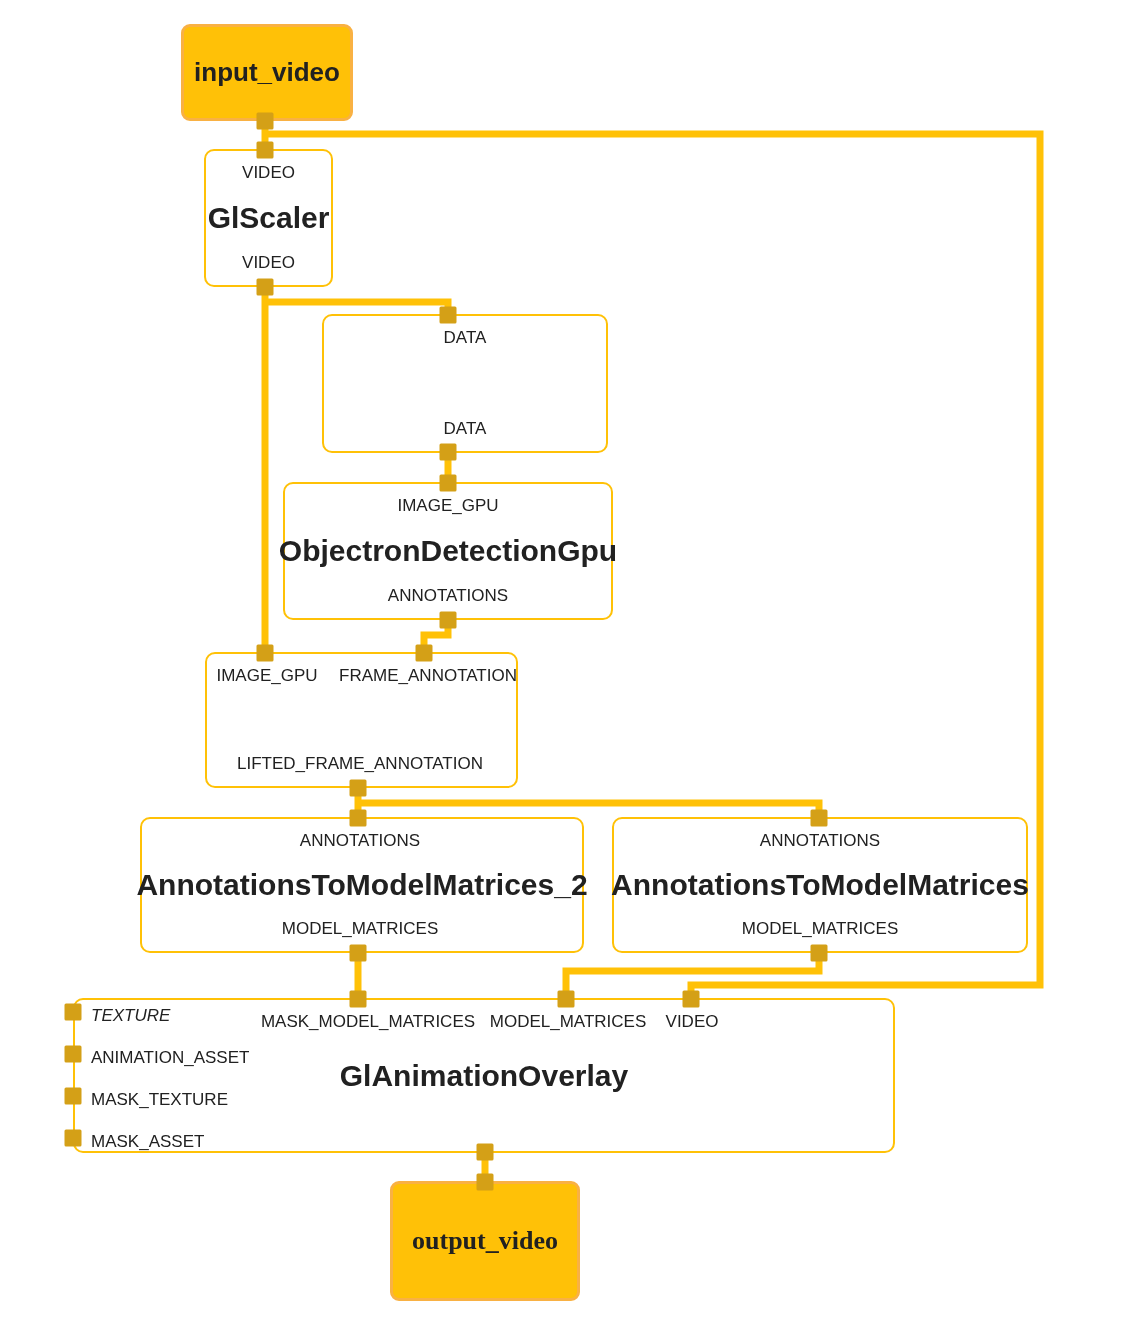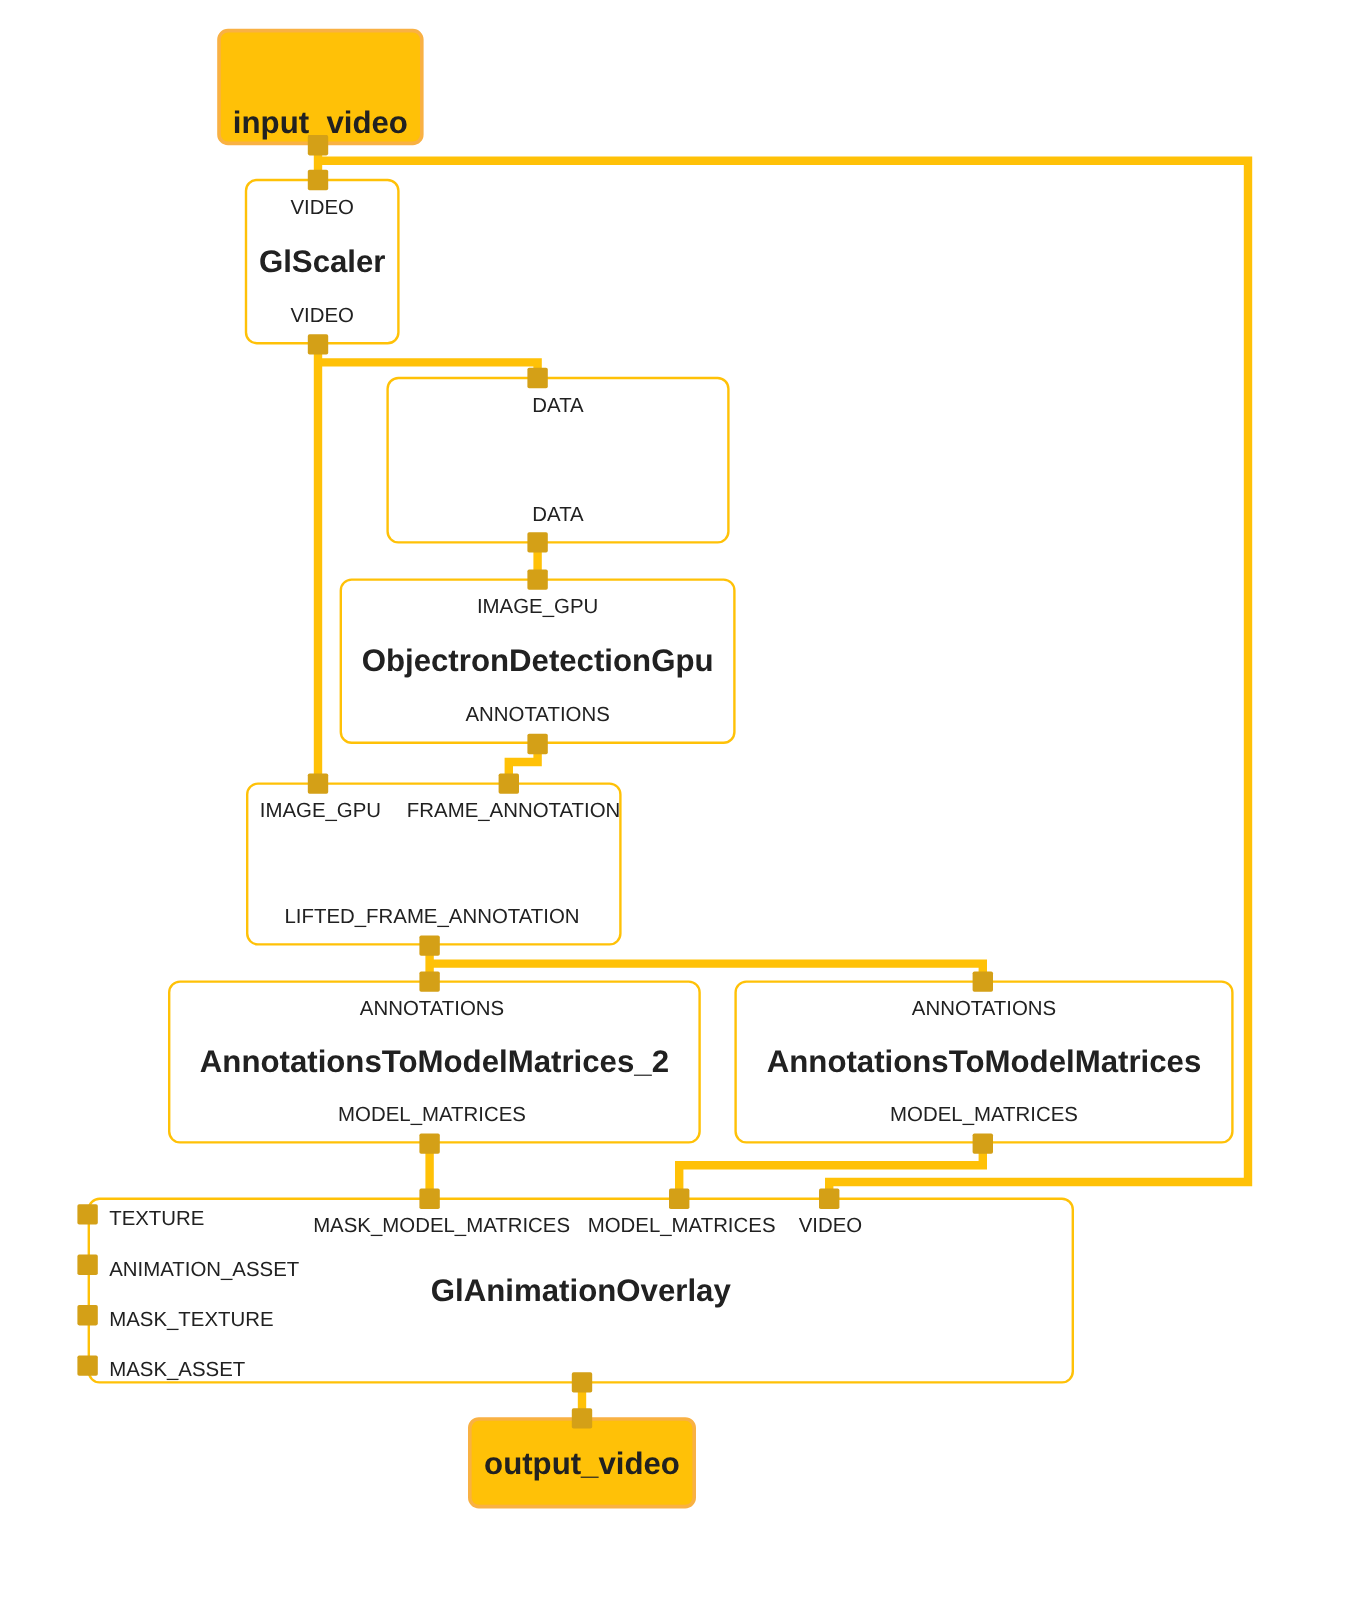--- a/index.html
+++ b/index.html
@@ -8,37 +8,37 @@
   }
   html,body{margin:0;padding:0;}
   body{background:var(--background);font-family:"Liberation Sans",sans-serif;}
   #canvas{position:relative;width:1128px;height:1344px;background:var(--background);overflow:hidden;}
   .node{position:absolute;background:var(--node-fill);border:2.5px solid var(--node-border);
         border-radius:10px;box-sizing:border-box;z-index:1;}
   .io-node{position:absolute;background:var(--io-fill);border:3px solid var(--io-border);
         border-radius:9px;box-sizing:border-box;z-index:1;display:flex;align-items:center;justify-content:center;}
   .io-label{font-size:26px;font-weight:700;color:var(--text);white-space:nowrap;}
   .node-title{position:absolute;left:50%;top:50%;transform:translate(-50%,-50%);
-        font-size:26px;font-weight:700;color:var(--text);white-space:nowrap;}
+        font-size:30px;font-weight:700;color:var(--text);white-space:nowrap;}
   .port-label{position:absolute;font-size:17px;line-height:17px;color:var(--text);white-space:nowrap;}
   .pl-top{top:13px;transform:translateX(-50%);}
   .pl-bottom{bottom:14px;transform:translateX(-50%);}
   .pl-top-c{top:13px;left:50%;transform:translateX(-50%);}
   .pl-bottom-c{bottom:14px;left:50%;transform:translateX(-50%);}
   .pl-left{left:16px;}
   #wires{position:absolute;left:0;top:0;z-index:2;pointer-events:none;}
   #wires polyline{fill:none;stroke:var(--edge);stroke-width:7;}
   #wires rect{fill:var(--port);}
 </style>
 </head>
 <body>
 
 <div id="canvas">
 
-  <div class="io-node" style="left:181px;top:24px;width:172px;height:97px;align-items:flex-end;">
+  <div class="io-node" style="left:181px;top:24px;width:172px;height:97px;">
     <span class="io-label">input_video</span>
   </div>
 
   <div class="node" style="left:204px;top:149px;width:129px;height:138px;">
     <span class="port-label pl-top-c">VIDEO</span>
     <span class="node-title">GlScaler</span>
     <span class="port-label pl-bottom-c">VIDEO</span>
   </div>
 
   <div class="node" style="left:322px;top:314px;width:286px;height:139px;">
@@ -67,28 +67,28 @@
   <div class="node" style="left:612px;top:817px;width:416px;height:136px;">
     <span class="port-label pl-top-c">ANNOTATIONS</span>
     <span class="node-title">AnnotationsToModelMatrices</span>
     <span class="port-label pl-bottom-c">MODEL_MATRICES</span>
   </div>
 
   <div class="node" style="left:73px;top:998px;width:822px;height:155px;">
     <span class="port-label pl-top" style="left:293px;text-align:center;">MASK_MODEL_MATRICES</span>
     <span class="port-label pl-top" style="left:493px;">MODEL_MATRICES</span>
     <span class="port-label pl-top" style="left:617px;">VIDEO</span>
-    <span class="port-label pl-left" style="top:7px;">TEXTURE</span>
+    <span class="port-label pl-left" style="top:7px;font-style:italic;">TEXTURE</span>
     <span class="port-label pl-left" style="top:49px;">ANIMATION_ASSET</span>
     <span class="port-label pl-left" style="top:91px;">MASK_TEXTURE</span>
     <span class="port-label pl-left" style="top:133px;">MASK_ASSET</span>
     <span class="node-title">GlAnimationOverlay</span>
   </div>
 
-  <div class="io-node" style="left:390px;top:1181px;width:190px;height:76px;">
+  <div class="io-node" style="left:390px;top:1181px;width:190px;height:120px;font-family:Liberation Serif, serif;">
     <span class="io-label">output_video</span>
   </div>
 
   <svg id="wires" width="1128" height="1344" viewBox="0 0 1128 1344">
 
     <polyline points="265,121 265,150"></polyline>
     <polyline points="265,134 1040,134 1040,985 691,985 691,999"></polyline>
     <polyline points="265,287 265,653"></polyline>
     <polyline points="265,302 448,302 448,315"></polyline>
     <polyline points="448,452 448,483"></polyline>

